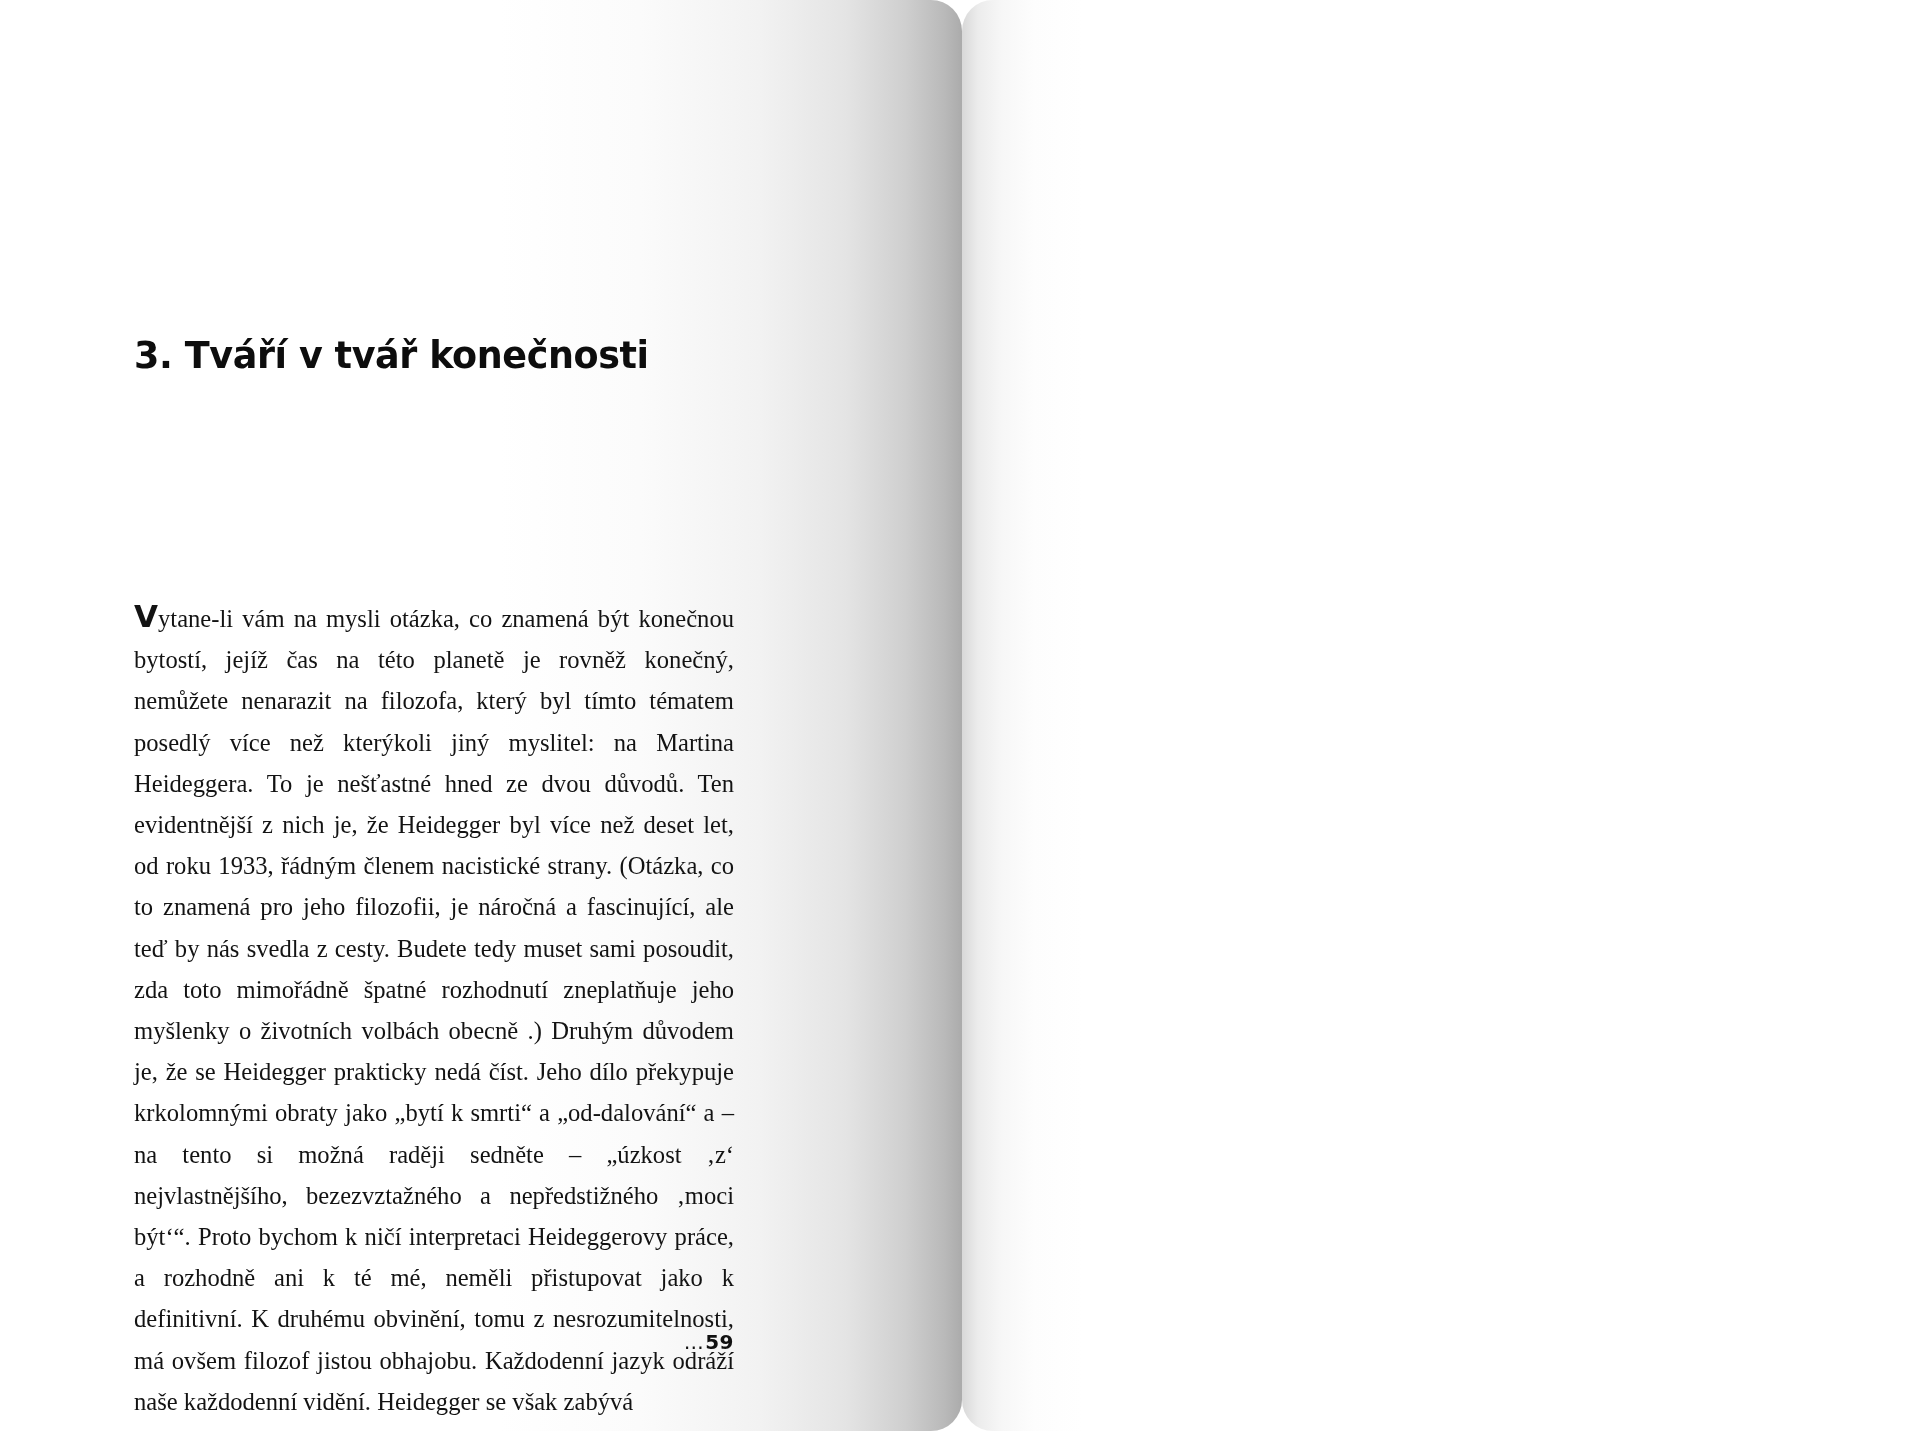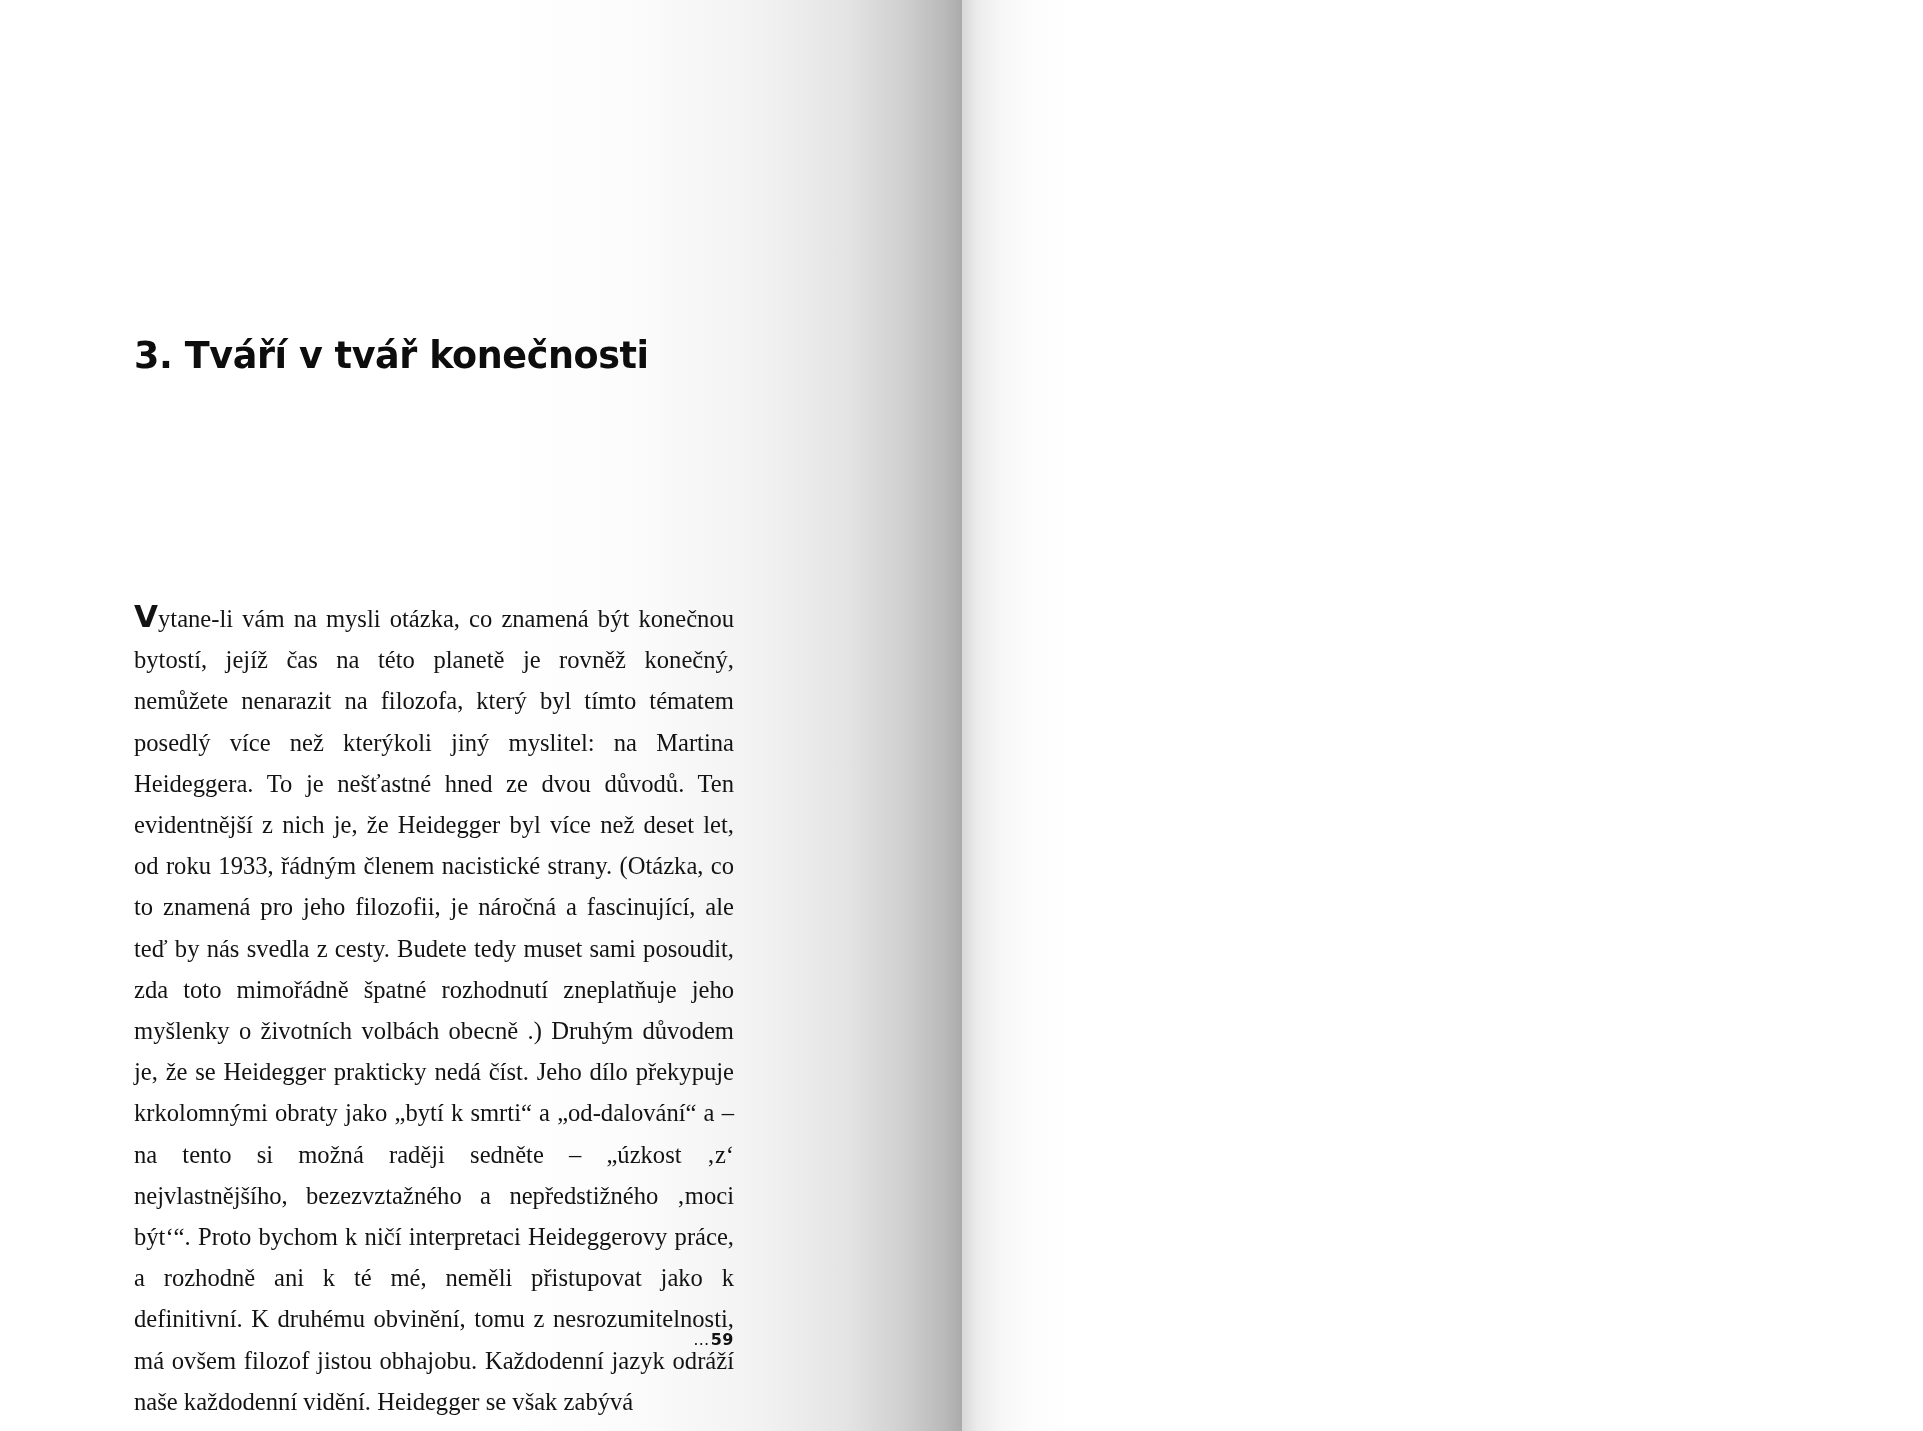--- a/index.html
+++ b/index.html
@@ -16,20 +16,21 @@
     font-family: "Liberation Serif", serif;
     color: #111111;
   }
 
   
   .page {
     position: absolute;
     top: 0;
     height: 1431px;
     box-sizing: border-box;
+    border-radius: 31px;
   }
   .page-left {
     left: 0;
     width: 962px;
     
     background: linear-gradient(to right,
         #ffffff 0px, #ffffff 500px,
         #fbfbfb 640px,
         #f2f2f2 760px,
         #e4e4e4 846px,
@@ -87,21 +88,21 @@
     font-family: "DejaVu Sans", sans-serif;
     font-weight: 700;
     font-size: 31px;
     line-height: 1;
   }
 
   
   .folio {
     position: absolute;
     font-family: "DejaVu Sans", sans-serif;
-    font-size: 16px;
+    font-size: 20px;
     color: #111111;
     letter-spacing: 0.5px;
   }
   .folio-left {
     left: 634px;
     top: 1330px;
     width: 100px;
     text-align: right;
   }
   .folio .dots {

